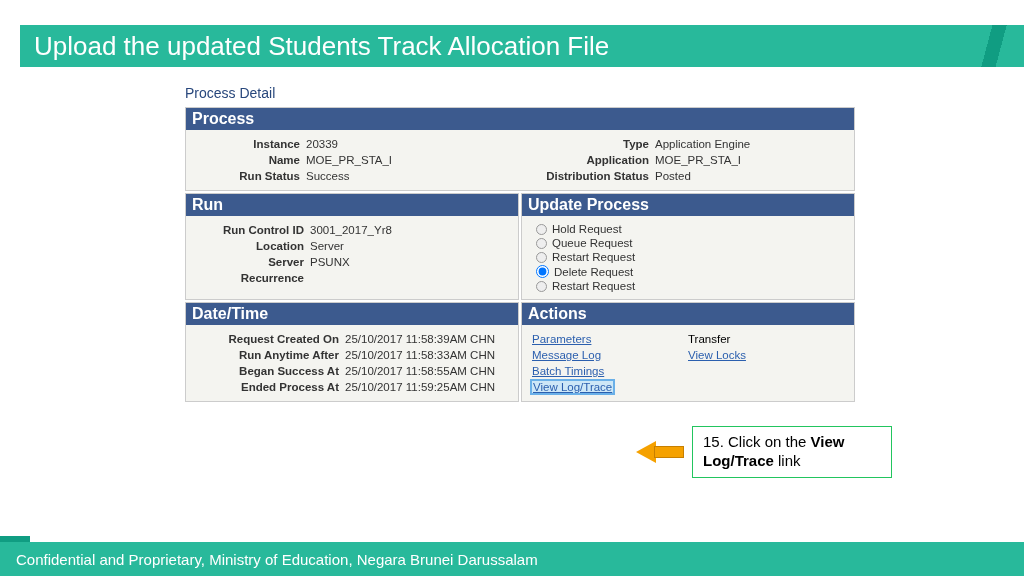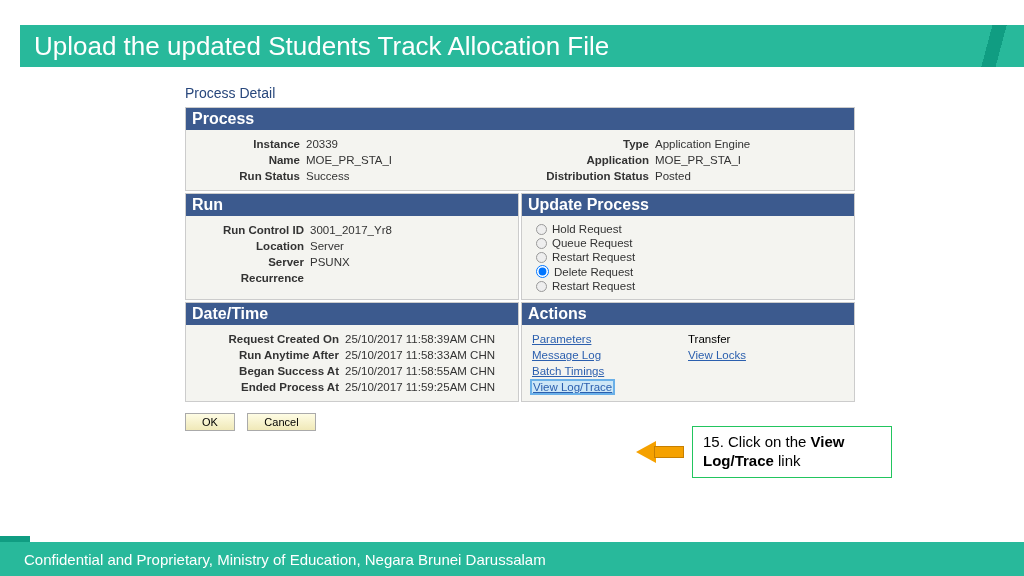--- a/index.html
+++ b/index.html
@@ -30,21 +30,21 @@
   .act-col { width: 50%; padding: 2px 0; }
   .act-link { color: #2b5fae; text-decoration: underline; cursor: pointer; font-size: 11.5px; }
   .highlighted { background: #cde7f7; outline: 2px solid #6ab0e8; padding: 0 1px; }
   .btns { margin-top: 10px; }
   .btn { background: linear-gradient(#fefce4,#f0e9b8); border: 1px solid #aaa; font-size: 11px; padding: 2px 16px; margin-right: 8px; cursor: pointer; }
   .arrow-wrap { position: absolute; left: 636px; top: 426px; display: flex; align-items: center; }
   .arrow { position: relative; width: 48px; height: 22px; }
   .arrow-body { position: absolute; right: 0; top: 5px; width: 30px; height: 12px; background: #f5a100; border: 1px solid #c77f00; }
   .arrow-head { position: absolute; left: 0; top: 0; width: 0; height: 0; border-top: 11px solid transparent; border-bottom: 11px solid transparent; border-right: 20px solid #f5a100; }
   .callout { background: #fff; border: 1px solid #22c55e; padding: 6px 10px; font-size: 15px; color: #000; width: 200px; margin-left: 8px; line-height: 1.25; }
-  .footer { position: absolute; left: 0; right: 0; bottom: 0; height: 34px; background: #28b99b; color: #fff; display: flex; align-items: center; padding-left: 24px; font-size: 15px; }
+  .footer { position: absolute; left: 0; right: 0; bottom: 0; height: 34px; background: #28b99b; color: #fff; display: flex; align-items: center; padding-left: 16px; font-size: 15px; }
   .footer::before { content:""; position:absolute; left:0; top:-6px; width:30px; height:6px; background:#109d82; }
 </style>
 </head>
 <body>
 
 <div class="title-bar">
   <div class="title-text">Upload the updated Students Track Allocation File</div>
 </div>
 
 <div class="content">
@@ -162,24 +162,20 @@
         <div class="act-col"><span>Transfer</span></div>
         <div class="act-col"><span class="act-link">Message Log</span></div>
         <div class="act-col"><span class="act-link">View Locks</span></div>
         <div class="act-col"><span class="act-link">Batch Timings</span></div>
         <div class="act-col"></div>
         <div class="act-col"><span class="act-link highlighted">View Log/Trace</span></div>
       </div>
     </div>
   </div>
 
-  <div class="btns">
-    <button class="btn">OK</button>
-    <button class="btn">Cancel</button>
-  </div>
 </div>
 
 <div class="arrow-wrap">
   <div class="arrow">
     <div class="arrow-head"></div>
       <div class="arrow-body"></div>
   </div>
   <div class="callout">
     <span>15. Click on the </span><b>View Log/Trace</b><span> link</span>
   </div>

